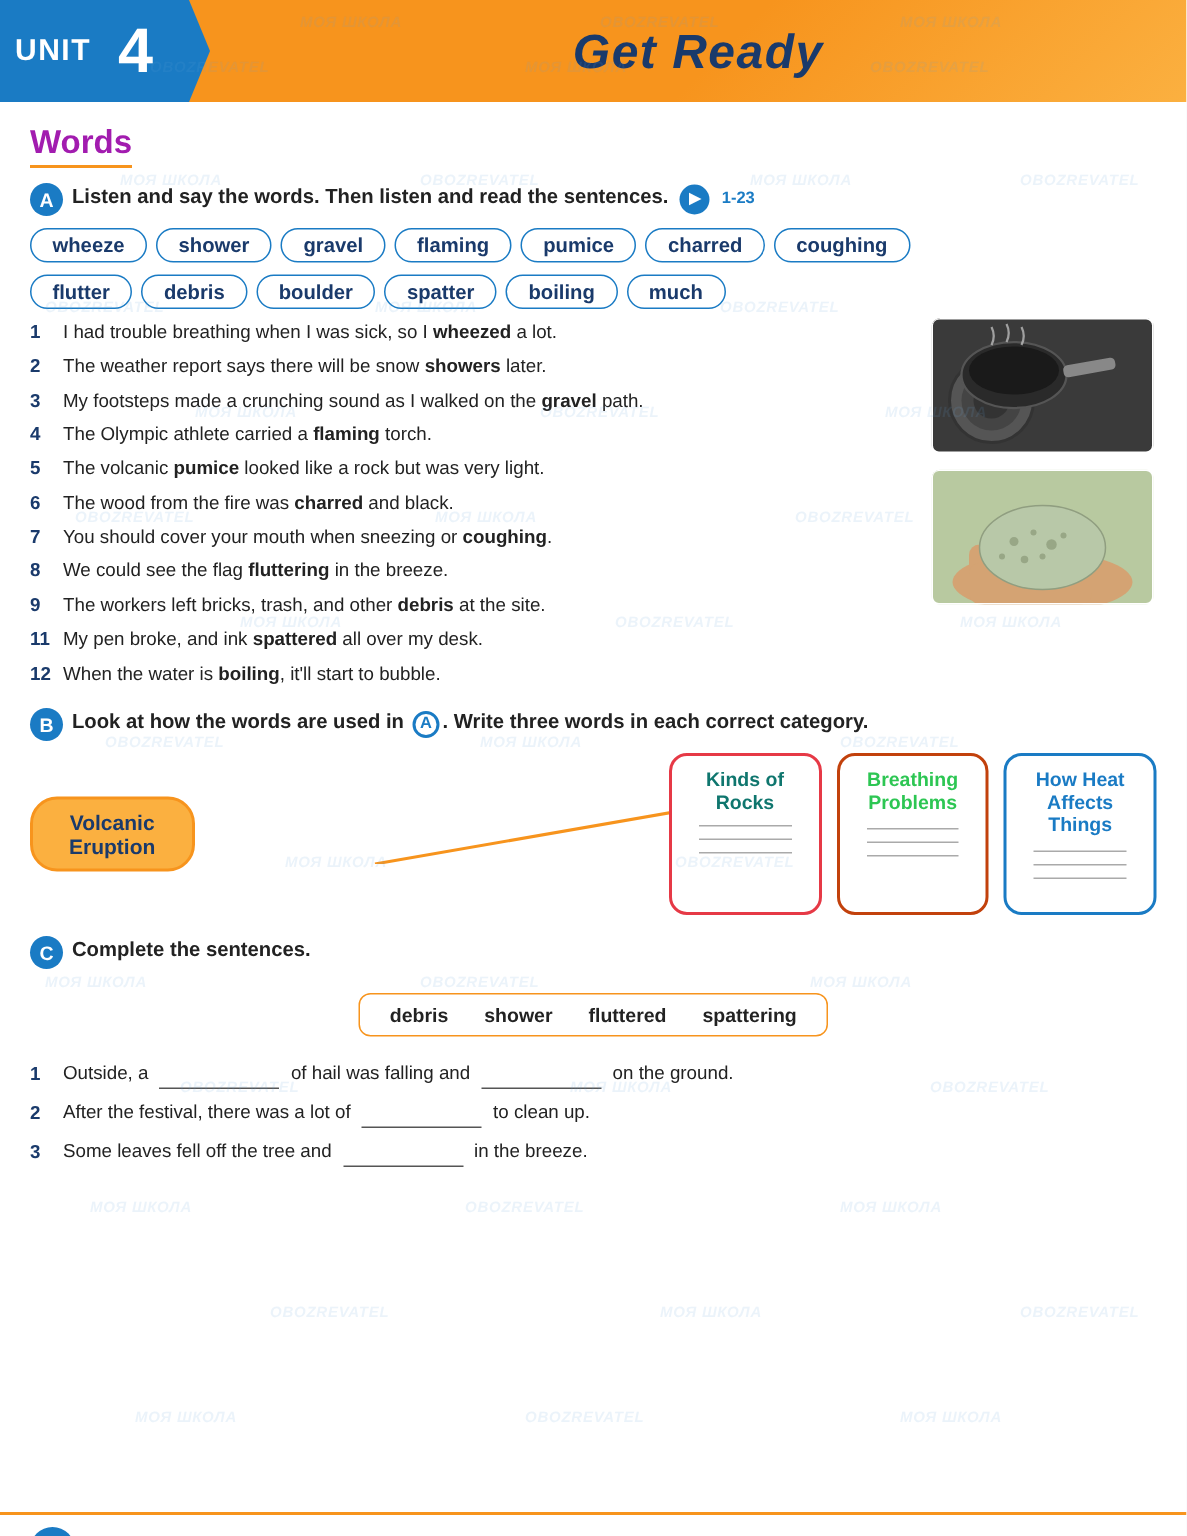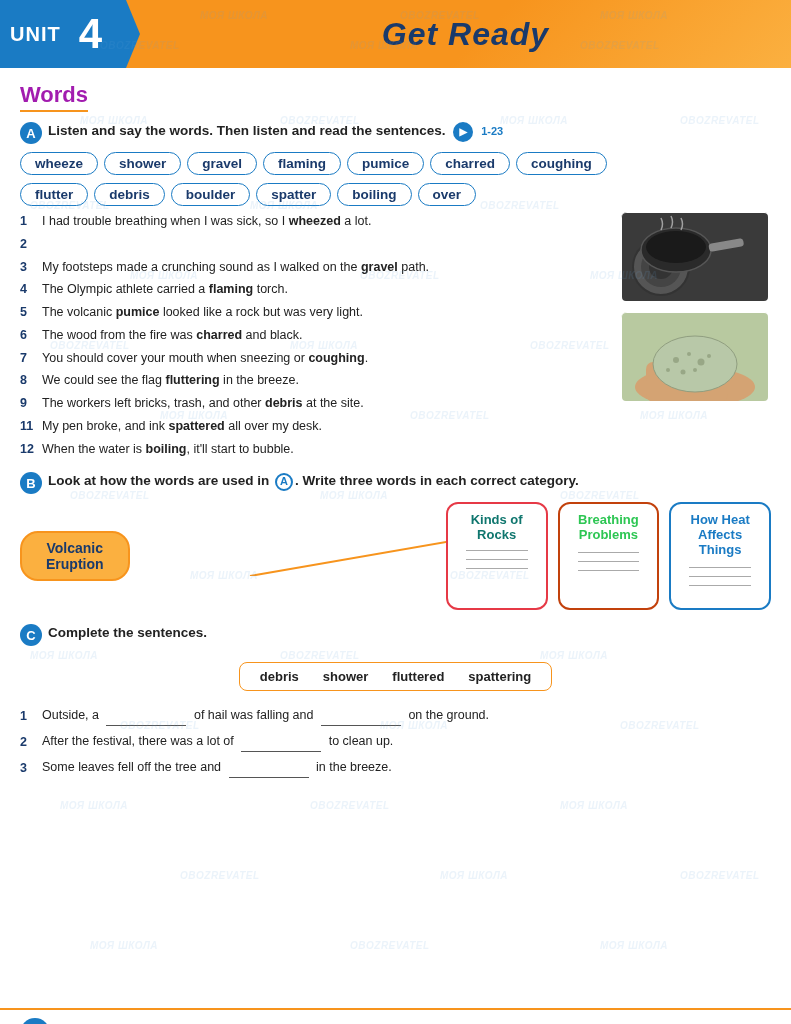--- a/index.html
+++ b/index.html
@@ -392,33 +392,34 @@
         <span class="word-box">pumice</span>
         <span class="word-box">charred</span>
         <span class="word-box">coughing</span>
       </div>
       <div class="word-row">
         <span class="word-box">flutter</span>
         <span class="word-box">debris</span>
         <span class="word-box">boulder</span>
         <span class="word-box">spatter</span>
         <span class="word-box">boiling</span>
-        <span class="word-box">over</span>
+        <span class="word-box">much</span>
       </div>
 
       
       <div class="sentences-area">
         <div class="sentences-list">
 
           <div class="sentence-item">
             <span class="sentence-num">1</span>
             <span>I had trouble breathing when I was sick, so I <span class="bold-word">wheezed</span> a lot.</span>
           </div>
           <div class="sentence-item">
             <span class="sentence-num">2</span>
+            <span>The weather report says there will be snow <span class="bold-word">showers</span> later.</span>
           </div>
           <div class="sentence-item">
             <span class="sentence-num">3</span>
             <span>My footsteps made a crunching sound as I walked on the <span class="bold-word">gravel</span> path.</span>
           </div>
           <div class="sentence-item">
             <span class="sentence-num">4</span>
             <span>The Olympic athlete carried a <span class="bold-word">flaming</span> torch.</span>
           </div>
           <div class="sentence-item">

